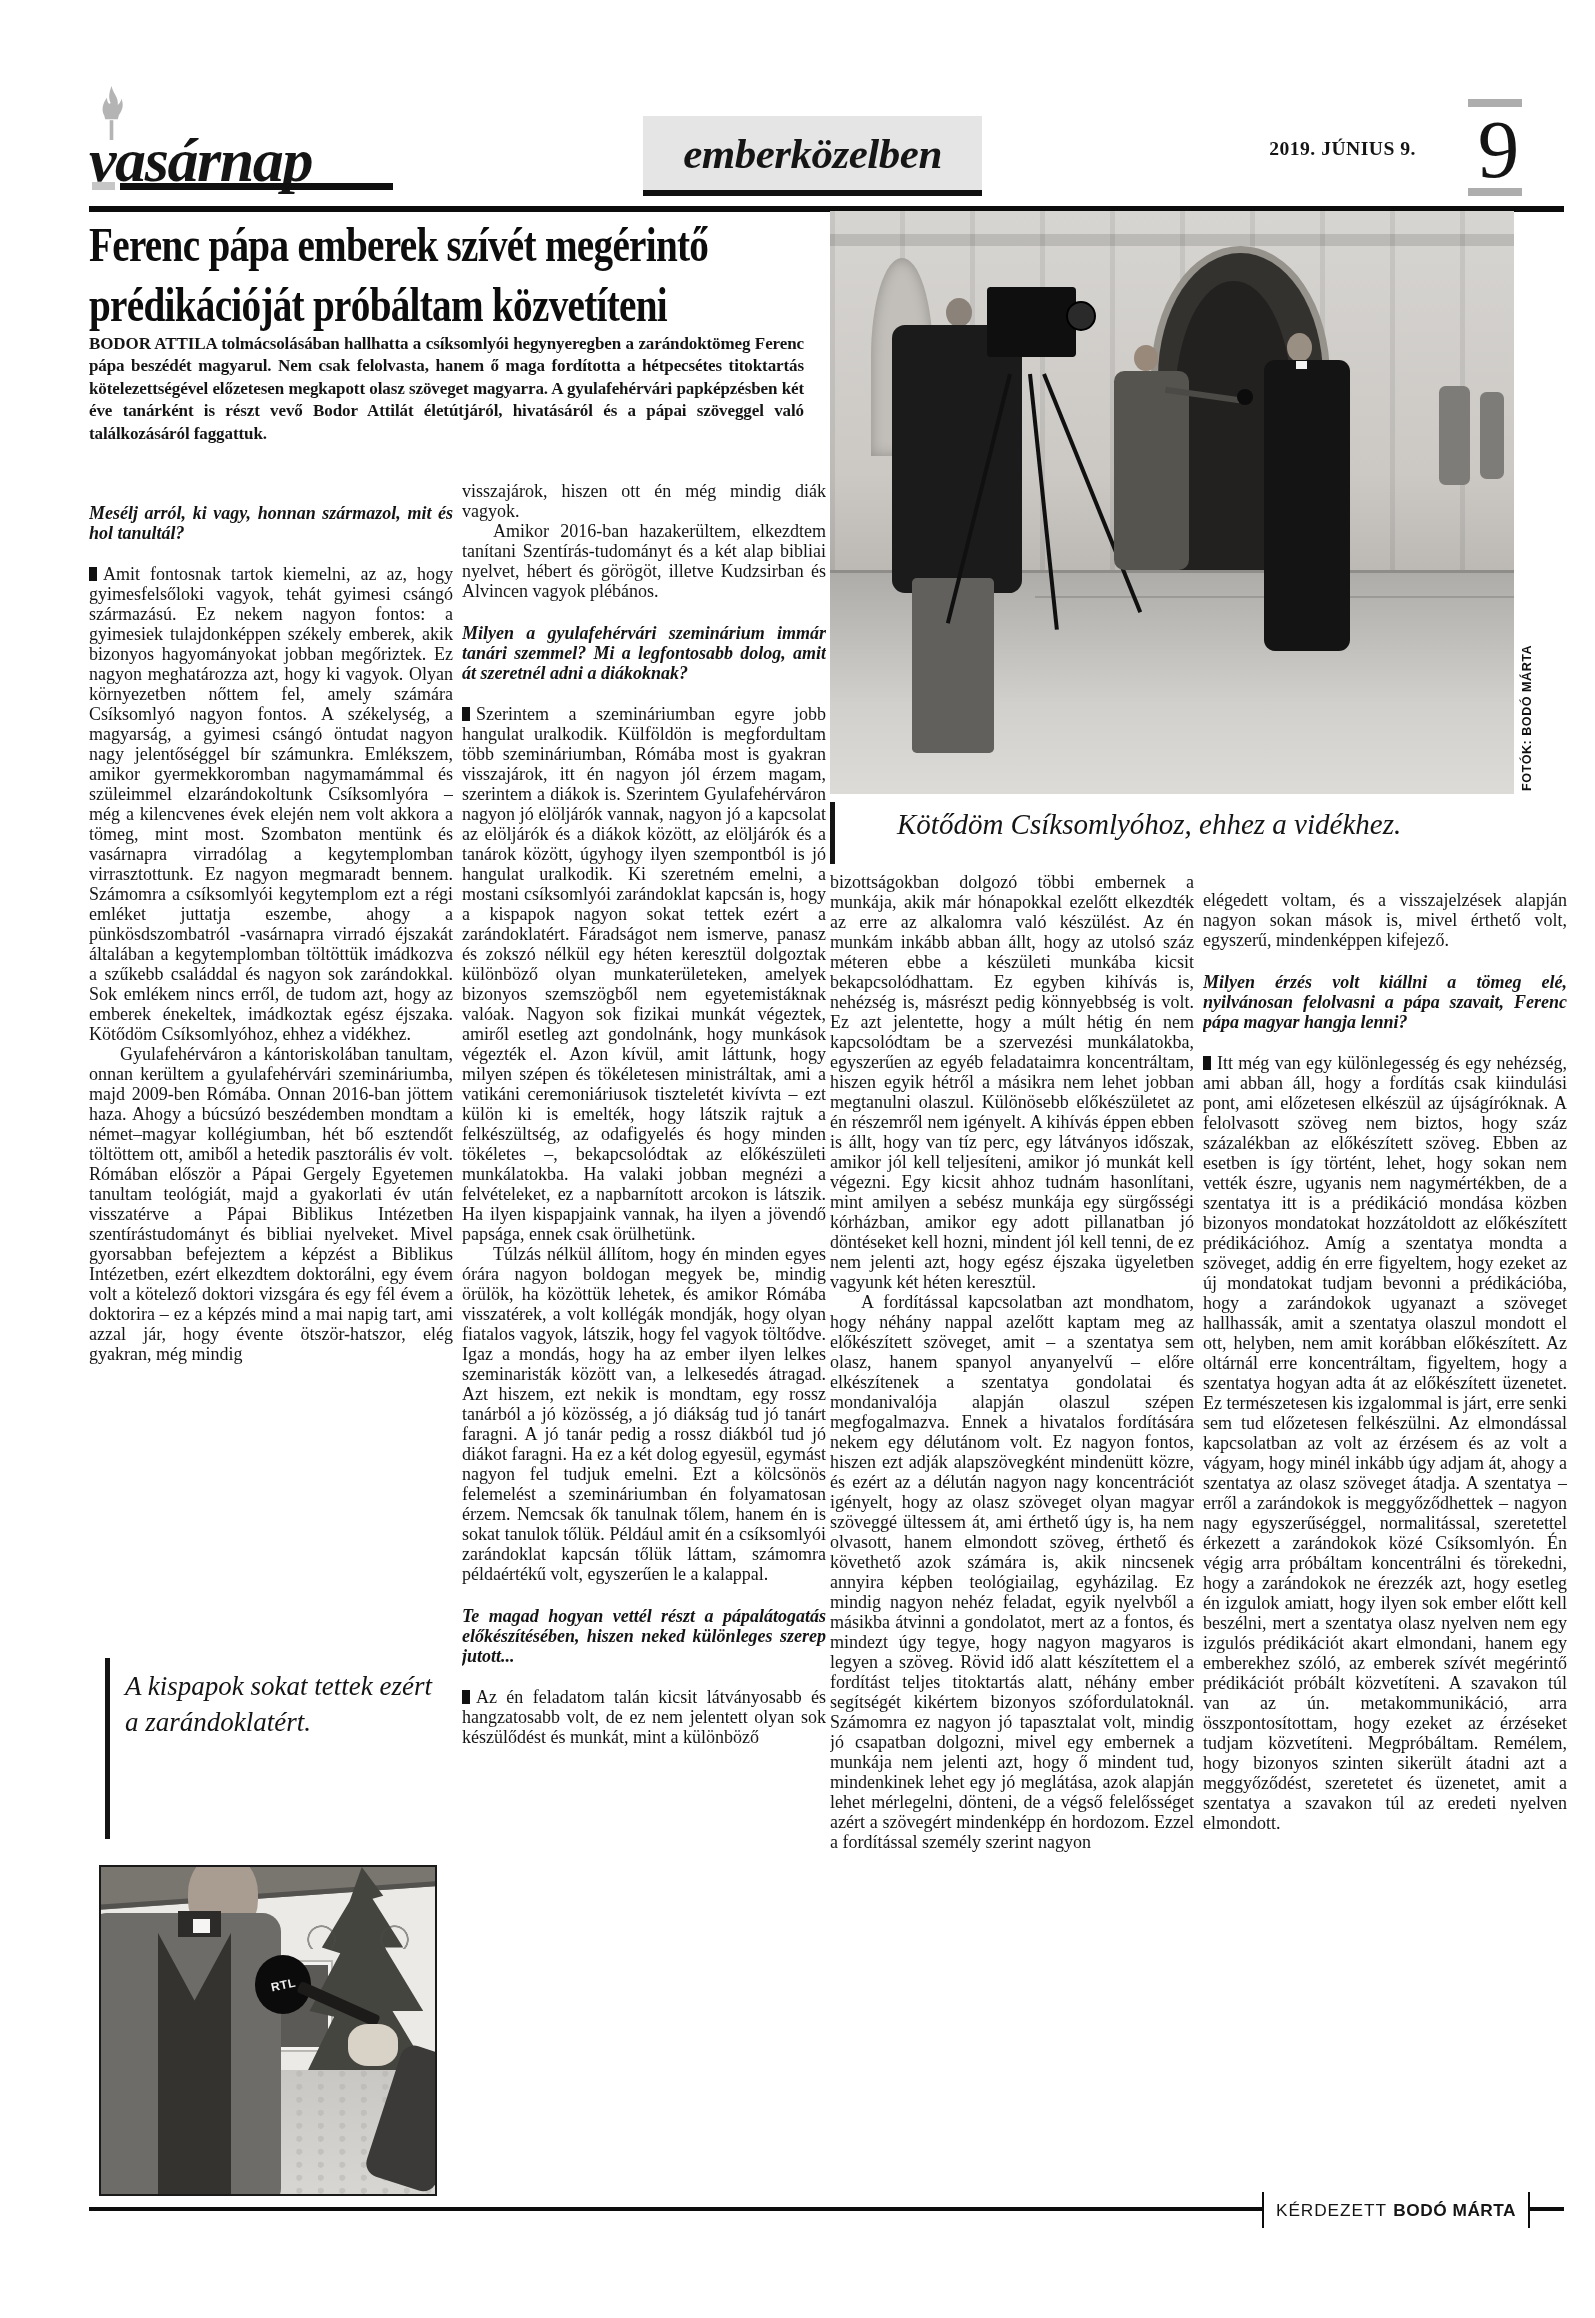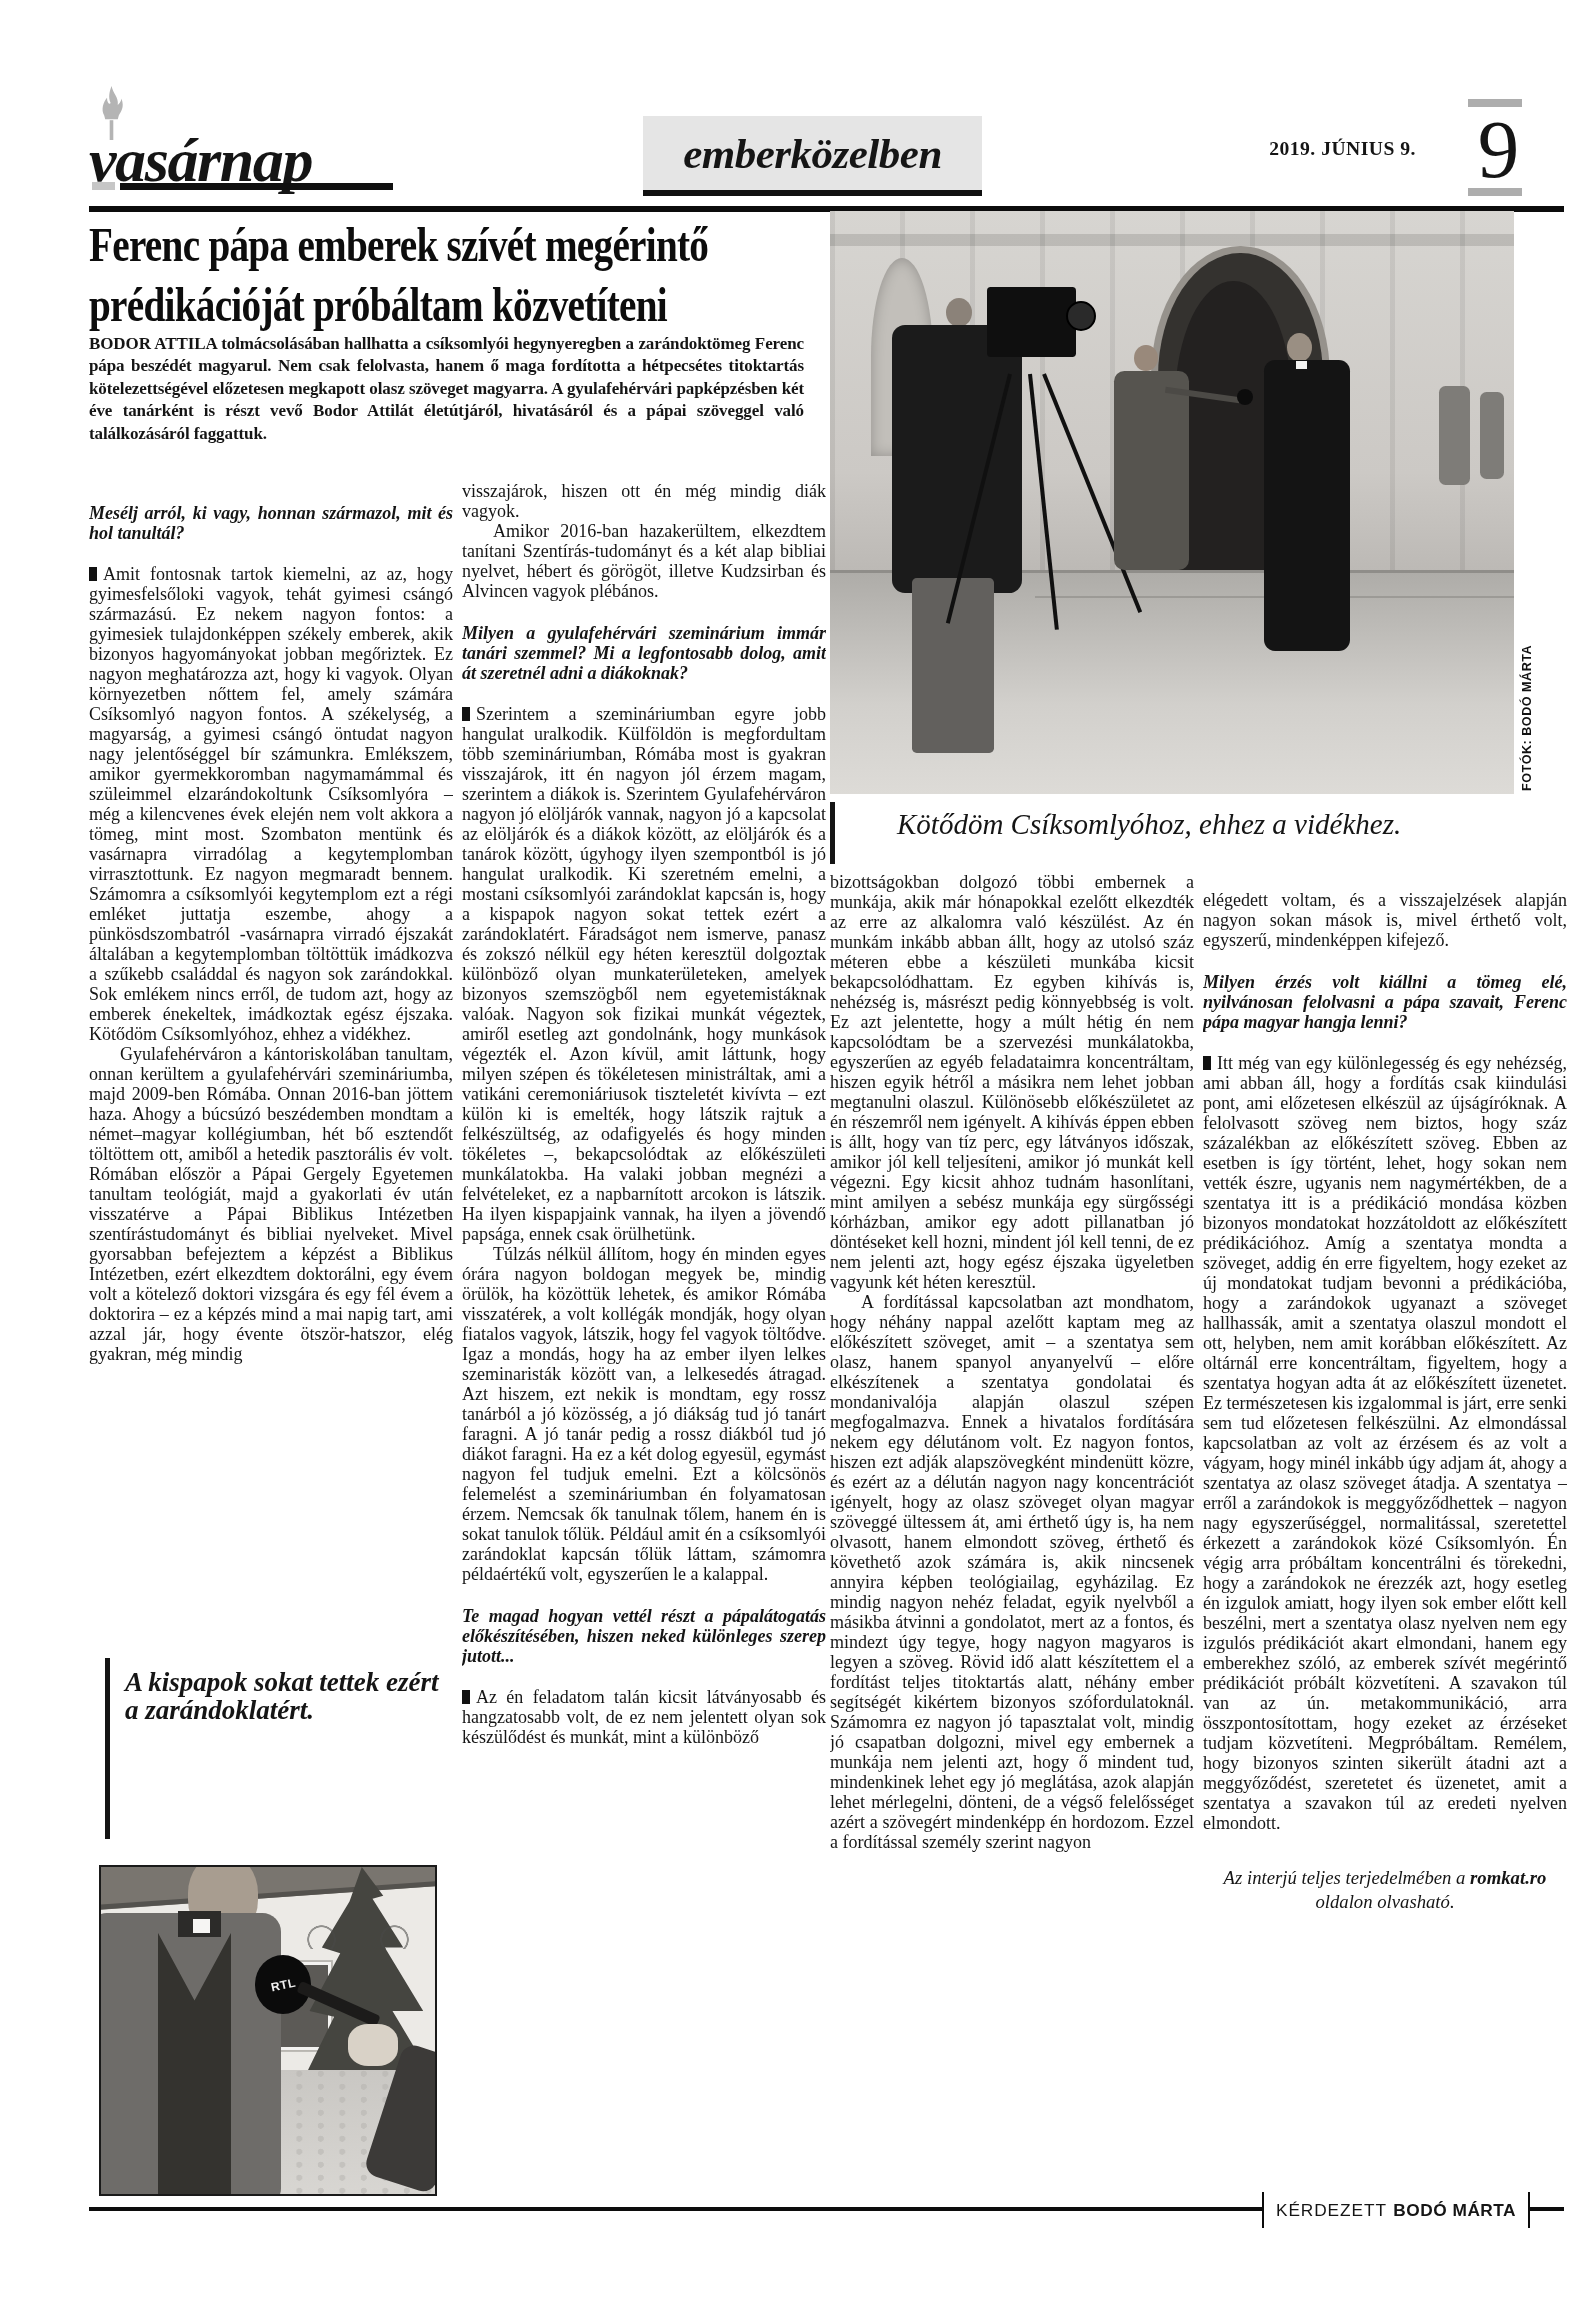--- a/index.html
+++ b/index.html
@@ -43,21 +43,21 @@
   .amark{display:inline-block;width:8px;height:14.5px;background:#111;margin-right:6px;
          vertical-align:-1.4px;}
   .c0{left:89px;top:481px;height:1152px;}
   .c1{left:462px;top:481px;height:1701px;}
   .c2{left:830px;top:872px;height:1291px;}
   .c3{left:1203px;top:890px;height:1291px;}
 
   
   .pq-bar{background:#141414;}
   .pq1-bar{left:105px;top:1658px;width:5.1px;height:181px;}
-  .pq1{left:125px;top:1668px;width:327px;font-size:27px;font-style:italic;line-height:28px;font-weight:bold;}
+  .pq1{left:125px;top:1668px;width:327px;font-size:27px;font-style:italic;line-height:36px;}
   .pq2-bar{left:830px;top:802px;width:4.7px;height:62px;}
   .pq2{left:897px;top:807px;width:710px;font-size:29px;font-style:italic;line-height:1.2;}
 
   
   .photo{overflow:hidden;background:#cfcdc9;}
   .photo *{position:absolute;}
   .photo1{left:830px;top:211px;width:684px;height:583px;}
   .credit{left:1520px;top:580px;height:211px;font-family:"Liberation Sans",sans-serif;
           font-size:12.6px;font-weight:700;letter-spacing:0.5px;writing-mode:vertical-rl;
           transform:rotate(180deg);color:#111;}
@@ -218,21 +218,20 @@
       <p class="answer"><span class="amark"></span>Az én feladatom talán kicsit látványosabb és hangzatosabb volt, de ez nem jelentett olyan sok készülődést és munkát, mint a különböző</p>
     </div>
   <div class="col c2">
       <p class="cont">bizottságokban dolgozó többi embernek a munkája, akik már hónapokkal ezelőtt elkezdték az erre az alkalomra való készülést. Az én munkám inkább abban állt, hogy az utolsó száz méteren ebbe a készületi munkába kicsit bekapcsolódhattam. Ez egyben kihívás is, nehézség is, másrészt pedig könnyebbség is volt. Ez azt jelentette, hogy a múlt hétig én nem kapcsolódtam be a szervezési munkálatokba, egyszerűen az egyéb feladataimra koncentráltam, hiszen egyik hétről a másikra nem lehet jobban megtanulni olaszul. Különösebb előkészületet az én részemről nem igényelt. A kihívás éppen ebben is állt, hogy van tíz perc, egy látványos időszak, amikor jól kell teljesíteni, amikor jó munkát kell végezni. Egy kicsit ahhoz tudnám hasonlítani, mint amilyen a sebész munkája egy sürgősségi kórházban, amikor egy adott pillanatban jó döntéseket kell hozni, mindent jól kell tenni, de ez nem jelenti azt, hogy egész éjszaka ügyeletben vagyunk két héten keresztül.</p>
       <p class="para-indent">A fordítással kapcsolatban azt mondhatom, hogy néhány nappal azelőtt kaptam meg az előkészített szöveget, amit – a szentatya sem olasz, hanem spanyol anyanyelvű – előre elkészítenek a szentatya gondolatai és mondanivalója alapján olaszul szépen megfogalmazva. Ennek a hivatalos fordítására nekem egy délutánom volt. Ez nagyon fontos, hiszen ezt adják alapszövegként mindenütt közre, és ezért az a délután nagyon nagy koncentrációt igényelt, hogy az olasz szöveget olyan magyar szöveggé ültessem át, ami érthető úgy is, ha nem olvasott, hanem elmondott szöveg, érthető és követhető azok számára is, akik nincsenek annyira képben teológiailag, egyházilag. Ez mindig nagyon nehéz feladat, egyik nyelvből a másikba átvinni a gondolatot, mert az a fontos, és mindezt úgy tegye, hogy nagyon magyaros is legyen a szöveg. Rövid idő alatt készítettem el a fordítást teljes titoktartás alatt, néhány ember segítségét kikértem bizonyos szófordulatoknál. Számomra ez nagyon jó tapasztalat volt, mindig jó csapatban dolgozni, mivel egy embernek a munkája nem jelenti azt, hogy ő mindent tud, mindenkinek lehet egy jó meglátása, azok alapján lehet mérlegelni, dönteni, de a végső felelősséget azért a szövegért mindenképp én hordozom. Ezzel a fordítással személy szerint nagyon</p>
     </div>
   <div class="col c3">
       <p class="cont">elégedett voltam, és a visszajelzések alapján nagyon sokan mások is, mivel érthető volt, egyszerű, mindenképpen kifejező.</p>
       <p class="question">Milyen érzés volt kiállni a tömeg elé, nyilvánosan felolvasni a pápa szavait, Ferenc pápa magyar hangja lenni?</p>
       <p class="answer"><span class="amark"></span>Itt még van egy különlegesség és egy nehézség, ami abban áll, hogy a fordítás csak kiindulási pont, ami előzetesen elkészül az újságíróknak. A felolvasott szöveg nem biztos, hogy száz százalékban az előkészített szöveg. Ebben az esetben is így történt, lehet, hogy sokan nem vették észre, ugyanis nem nagymértékben, de a szentatya itt is a prédikáció mondása közben bizonyos mondatokat hozzátoldott az előkészített prédikációhoz. Amíg a szentatya mondta a szöveget, addig én erre figyeltem, hogy ezeket az új mondatokat tudjam bevonni a prédikációba, hogy a zarándokok ugyanazt a szöveget hallhassák, amit a szentatya olaszul mondott el ott, helyben, nem amit korábban előkészített. Az oltárnál erre koncentráltam, figyeltem, hogy a szentatya hogyan adta át az előkészített üzenetet. Ez természetesen kis izgalommal is járt, erre senki sem tud előzetesen felkészülni. Az elmondással kapcsolatban az volt az érzésem és az volt a vágyam, hogy minél inkább úgy adjam át, ahogy a szentatya az olasz szöveget átadja. A szentatya – erről a zarándokok is meggyőződhettek – nagyon nagy egyszerűséggel, normalitással, szeretettel érkezett a zarándokok közé Csíksomlyón. Én végig arra próbáltam koncentrálni és törekedni, hogy a zarándokok ne érezzék azt, hogy esetleg én izgulok amiatt, hogy ilyen sok ember előtt kell beszélni, mert a szentatya olasz nyelven nem egy izgulós prédikációt akart elmondani, hanem egy emberekhez szóló, az emberek szívét megérintő prédikációt próbált közvetíteni. A szavakon túl van az ún. metakommunikáció, arra összpontosítottam, hogy ezeket az érzéseket tudjam közvetíteni. Megpróbáltam. Remélem, hogy bizonyos szinten sikerült átadni azt a meggyőződést, szeretetet és üzenetet, amit a szentatya a szavakon túl az eredeti nyelven elmondott.</p>
-      <p class="note">Az interjú teljes terjedelmében a <b>romkat.ro</b> oldalon olvasható.</p>
     </div>
 
   <div class="abs pq-bar pq2-bar"></div>
   <div class="abs pq2">Kötődöm Csíksomlyóhoz, ehhez a vidékhez.</div>
 
   <div class="abs pq-bar pq1-bar"></div>
   <div class="abs pq1">A kispapok sokat tettek ezért a zarándoklatért.</div>
 
   <div class="abs photo photo2">
     <div class="bp-wall"></div>

